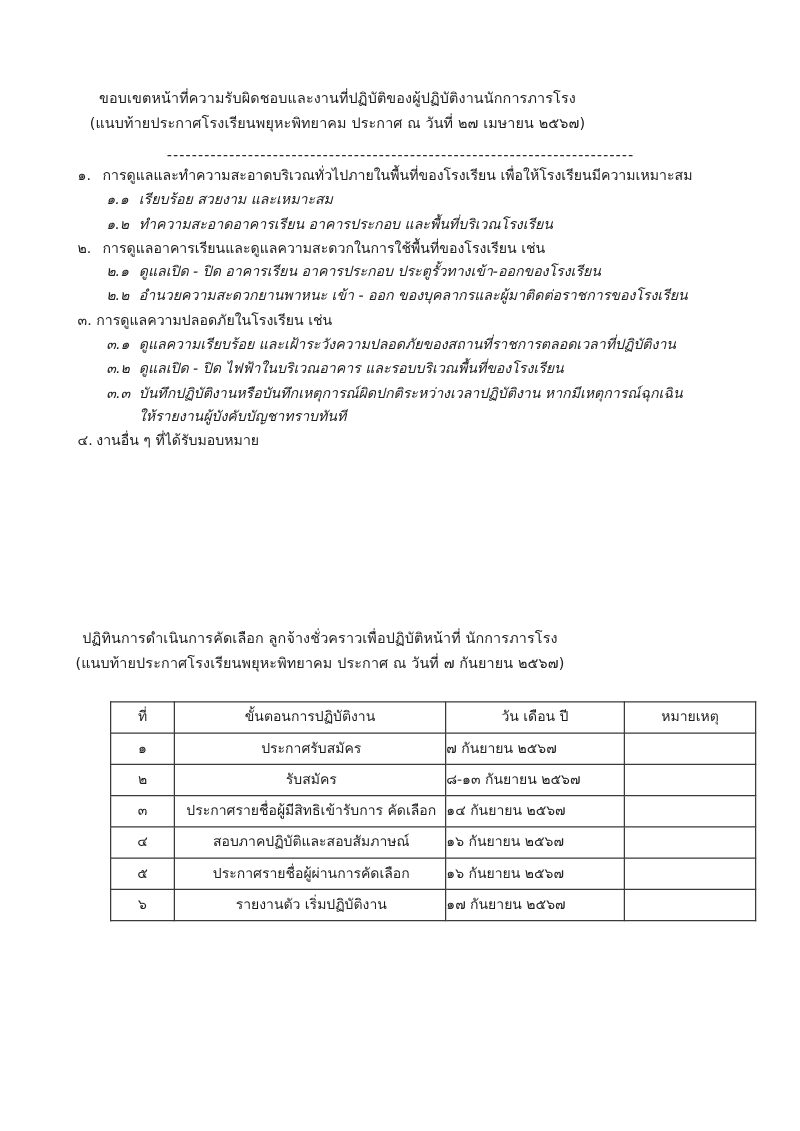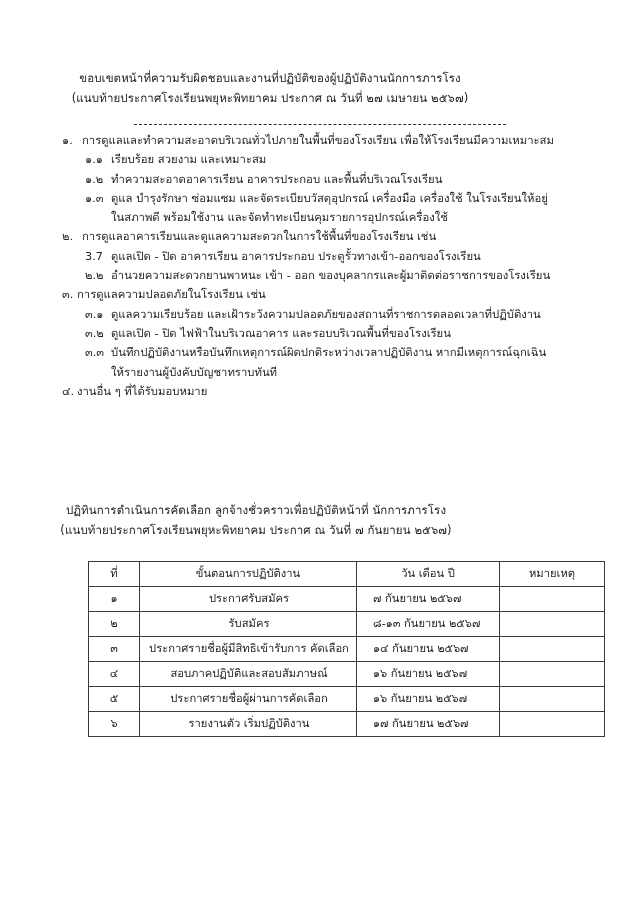--- a/index.html
+++ b/index.html
@@ -88,20 +88,21 @@
   .lvl1 .num { width: 20px; }
   .lvl1 .txt { padding-left: 0px; }
   .lvl1 .txt .cont { text-indent: 0px; }
 
   
   .lvl1b .num { width: 15px; }
 
   
   .lvl2 {
     margin-left: 23px;
+    font-style: italic;
   }
   .lvl2 .num { width: 26px; }
   .lvl2 .txt .cont { display: block; }
 
   
   .cal-table {
     position: absolute;
     left: 88px;
     top: 561px;
     width: 464px;
@@ -119,21 +120,21 @@
     vertical-align: middle;
   }
   .col-no     { width: 38px;  text-align: center; }
   .col-step   { width: 204px; text-align: left; }
   .col-date   { width: 130px; text-align: center; }
   .col-remark { width: 92px;  text-align: center; }
 
   .cal-table thead td { text-align: center; }
   .cal-table thead .col-step { text-align: center; }
   .cal-table tbody .col-step { text-align: center; padding-left: 8px; }
-  .cal-table tbody .col-date { text-align: left; padding-left: 16px; }
+  .cal-table tbody .col-date { text-align: left; padding-left: 0; }
   .cal-table tbody .col-no { text-align: center; }
 </style>
 </head>
 <body>
 
 <div class="page">
 
   <div class="title-block-1">
     <div class="doc-title">ขอบเขตหน้าที่ความรับผิดชอบและงานที่ปฏิบัติของผู้ปฏิบัติงานนักการภารโรง</div>
     <div class="doc-subtitle">(แนบท้ายประกาศโรงเรียนพยุหะพิทยาคม ประกาศ ณ วันที่ ๒๗ เมษายน ๒๕๖๗)</div>
@@ -159,37 +160,30 @@
       </span>
     </div>
 
     <div class="item lvl2">
       <span class="num">๑.๒</span>
       <span class="txt">
         <span class="cont">ทำความสะอาดอาคารเรียน อาคารประกอบ และพื้นที่บริเวณโรงเรียน</span>
       </span>
     </div>
 
-    <div class="item lvl2">
-      <span class="num">๑.๓</span>
-      <span class="txt">
-        <span class="cont">ดูแล บำรุงรักษา ซ่อมแซม และจัดระเบียบวัสดุอุปกรณ์ เครื่องมือ เครื่องใช้ ในโรงเรียนให้อยู่</span>
-        <span class="cont">ในสภาพดี พร้อมใช้งาน และจัดทำทะเบียนคุมรายการอุปกรณ์เครื่องใช้</span>
-      </span>
-    </div>
 
     <div class="item lvl1">
       <span class="num">๒.</span>
       <span class="txt">
         <span class="cont">การดูแลอาคารเรียนและดูแลความสะดวกในการใช้พื้นที่ของโรงเรียน เช่น</span>
       </span>
     </div>
 
     <div class="item lvl2">
-      <span class="num">3.7</span>
+      <span class="num">๒.๑</span>
       <span class="txt">
         <span class="cont">ดูแลเปิด - ปิด อาคารเรียน อาคารประกอบ ประตูรั้วทางเข้า-ออกของโรงเรียน</span>
       </span>
     </div>
 
     <div class="item lvl2">
       <span class="num">๒.๒</span>
       <span class="txt">
         <span class="cont">อำนวยความสะดวกยานพาหนะ เข้า - ออก ของบุคลากรและผู้มาติดต่อราชการของโรงเรียน</span>
       </span>

